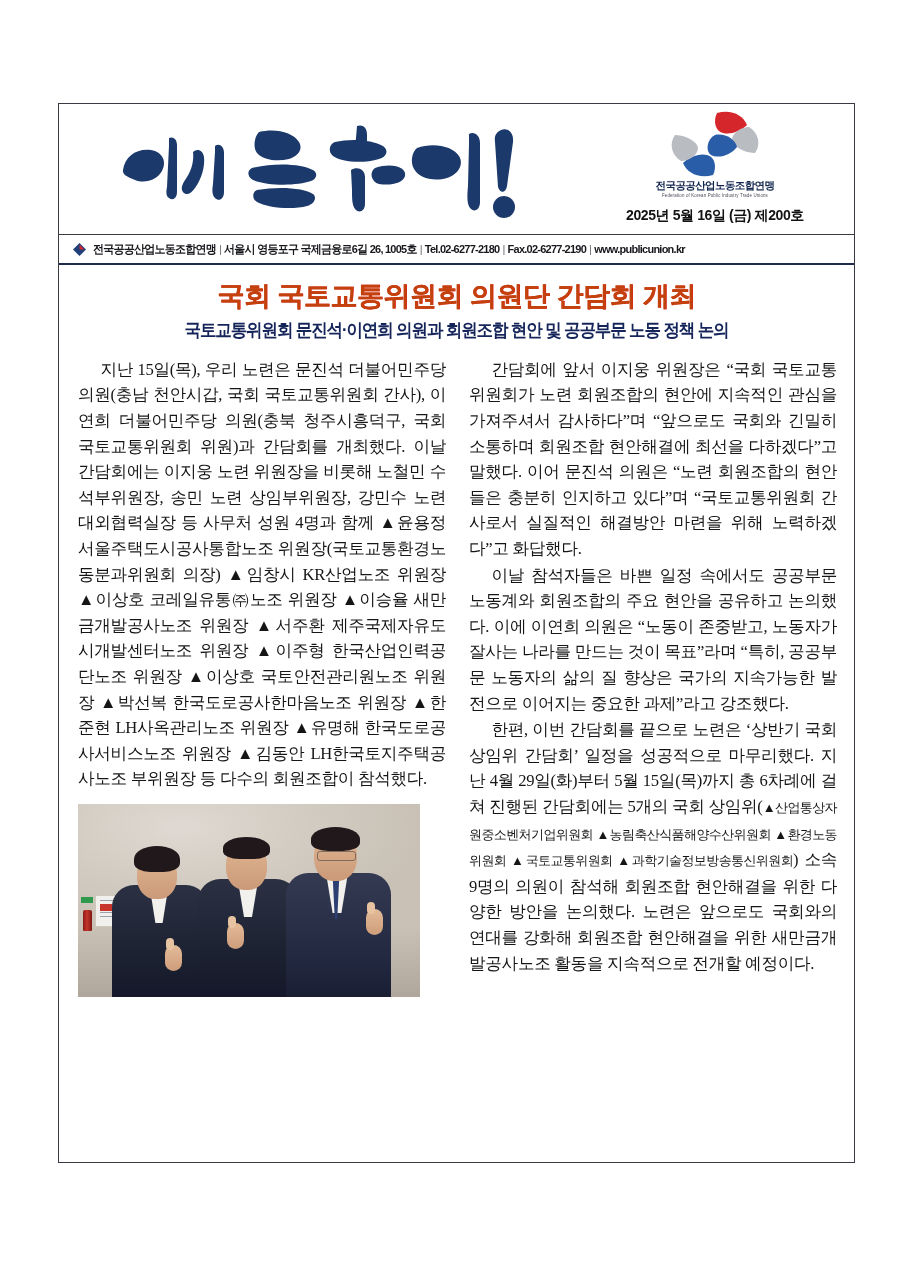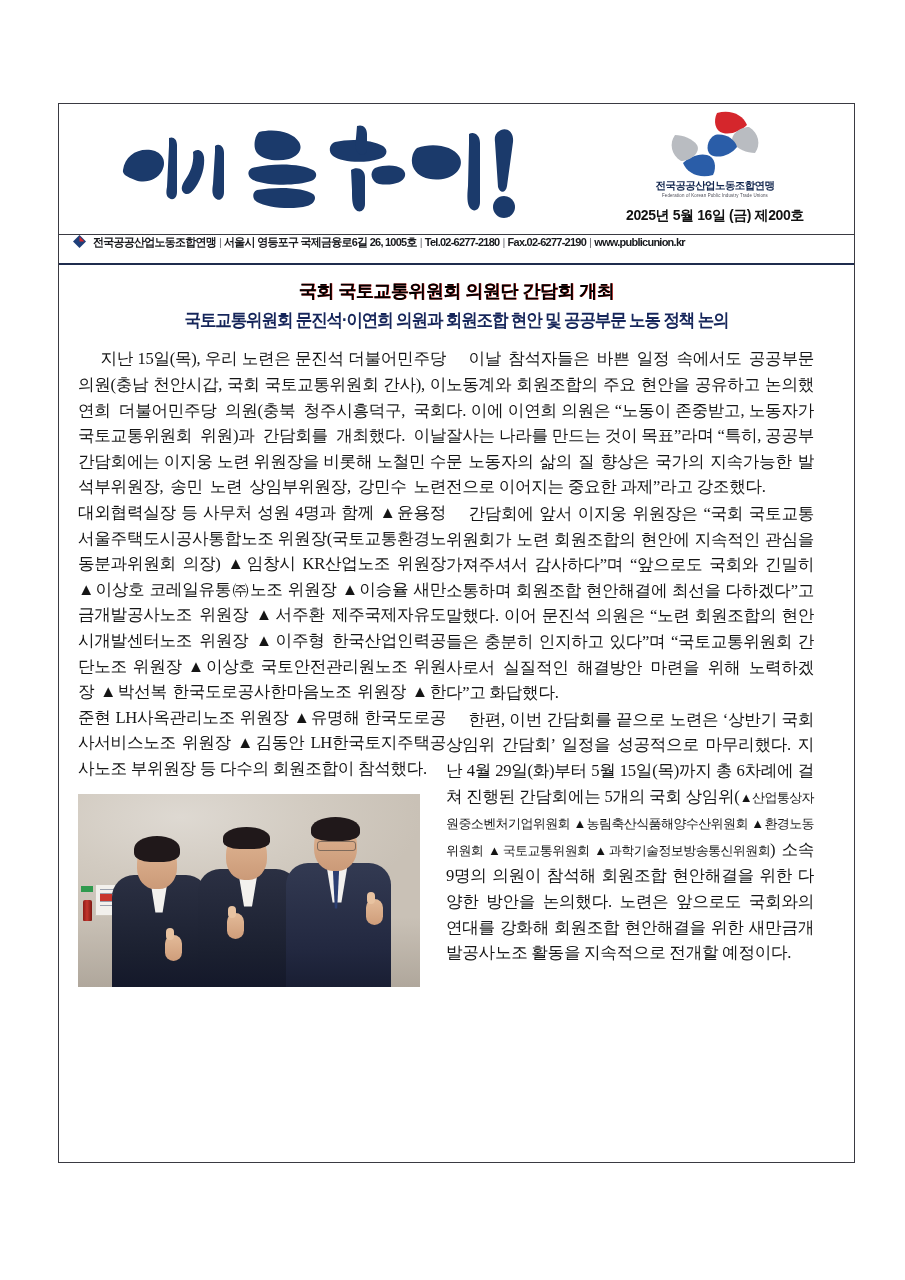--- a/index.html
+++ b/index.html
@@ -63,21 +63,21 @@
     color:#121212;
     letter-spacing:-0.4px;
     margin-top:9px;
     white-space:nowrap;
   }
 
   
   .contact-strip{
     height:30px;
     border-bottom:2.2px solid #1f2c4e;
-    display:flex;
+    display:flex;align-items:center;
     padding-left:14px;
     box-sizing:border-box;
   }
   .diamond-mark{
     width:13px;height:13px;margin-right:7px;flex:0 0 auto;
   }
   .diamond-mark svg{display:block;width:100%;height:100%;}
   .contact-text{
     font-family:"Liberation Sans","DejaVu Sans",sans-serif;
     font-weight:bold;
@@ -90,42 +90,43 @@
   .contact-text .sep{color:#6b6b73;font-weight:normal;padding:0 3px;}
 
   
   .headline-zone{
     padding:16px 10px 4px;
     text-align:center;
   }
   .headline{
     font-family:"Liberation Sans","DejaVu Sans",sans-serif;
     font-weight:bold;
-    font-size:18px;
-    color:#000000;
+    font-size:27px;
+    color:#c2410c;
     letter-spacing:-0.5px;
     line-height:1.15;
     text-shadow:0.5px 0 0 #e01b16;
   }
   .subheadline{
     font-family:"Liberation Sans","DejaVu Sans",sans-serif;
     font-weight:bold;
     font-size:16.5px;
     color:#15255a;
     letter-spacing:-1.1px;
     margin-top:9px;
     line-height:1.2;
     transform:scaleY(1.08);
   }
 
   
   .columns{
     display:flex;
     padding:12px 19px 0 19px;
     box-sizing:border-box;
+    gap:23px;
   }
   .col{width:368px;flex:0 0 368px;}
   .col p{
     margin:0 0 0 0;
     font-family:"Liberation Serif","DejaVu Serif",serif;
     font-size:16.6px;
     line-height:25.6px;
     color:#151515;
     text-align:justify;
     text-indent:1.35em;
@@ -335,19 +336,19 @@
             <div class="head"></div>
             <div class="hair"></div>
             <div class="glasses"></div>
             <div class="thumb"></div>
           </div>
         </div>
       </div>
     </div>
 
     <div class="col">
+      <p>간담회에 앞서 이지웅 위원장은 “국회 국토교통위원회가 노련 회원조합의 현안에 지속적인 관심을 가져주셔서 감사하다”며 “앞으로도 국회와 긴밀히 소통하며 회원조합 현안해결에 최선을 다하겠다”고 말했다. 이어 문진석 의원은 “노련 회원조합의 현안들은 충분히 인지하고 있다”며 “국토교통위원회 간사로서 실질적인 해결방안 마련을 위해 노력하겠다”고 화답했다.</p>
       <p>이날 참석자들은 바쁜 일정 속에서도 공공부문 노동계와 회원조합의 주요 현안을 공유하고 논의했다. 이에 이연희 의원은 “노동이 존중받고, 노동자가 잘사는 나라를 만드는 것이 목표”라며 “특히, 공공부문 노동자의 삶의 질 향상은 국가의 지속가능한 발전으로 이어지는 중요한 과제”라고 강조했다.</p>
-      <p>간담회에 앞서 이지웅 위원장은 “국회 국토교통위원회가 노련 회원조합의 현안에 지속적인 관심을 가져주셔서 감사하다”며 “앞으로도 국회와 긴밀히 소통하며 회원조합 현안해결에 최선을 다하겠다”고 말했다. 이어 문진석 의원은 “노련 회원조합의 현안들은 충분히 인지하고 있다”며 “국토교통위원회 간사로서 실질적인 해결방안 마련을 위해 노력하겠다”고 화답했다.</p>
       <p><span>한편, 이번 간담회를 끝으로 노련은 ‘상반기 국회 상임위 간담회’ 일정을 성공적으로 마무리했다. 지난 4월 29일(화)부터 5월 15일(목)까지 총 6차례에 걸쳐 진행된 간담회에는 5개의 국회 상임위(</span><span class="small">▲산업통상자원중소벤처기업위원회 ▲농림축산식품해양수산위원회 ▲환경노동위원회 ▲국토교통위원회 ▲과학기술정보방송통신위원회</span><span>) 소속 9명의 의원이 참석해 회원조합 현안해결을 위한 다양한 방안을 논의했다. 노련은 앞으로도 국회와의 연대를 강화해 회원조합 현안해결을 위한 새만금개발공사노조 활동을 지속적으로 전개할 예정이다.</span></p>
     </div>
 
   </div>
 </div>
 
 </body></html>

